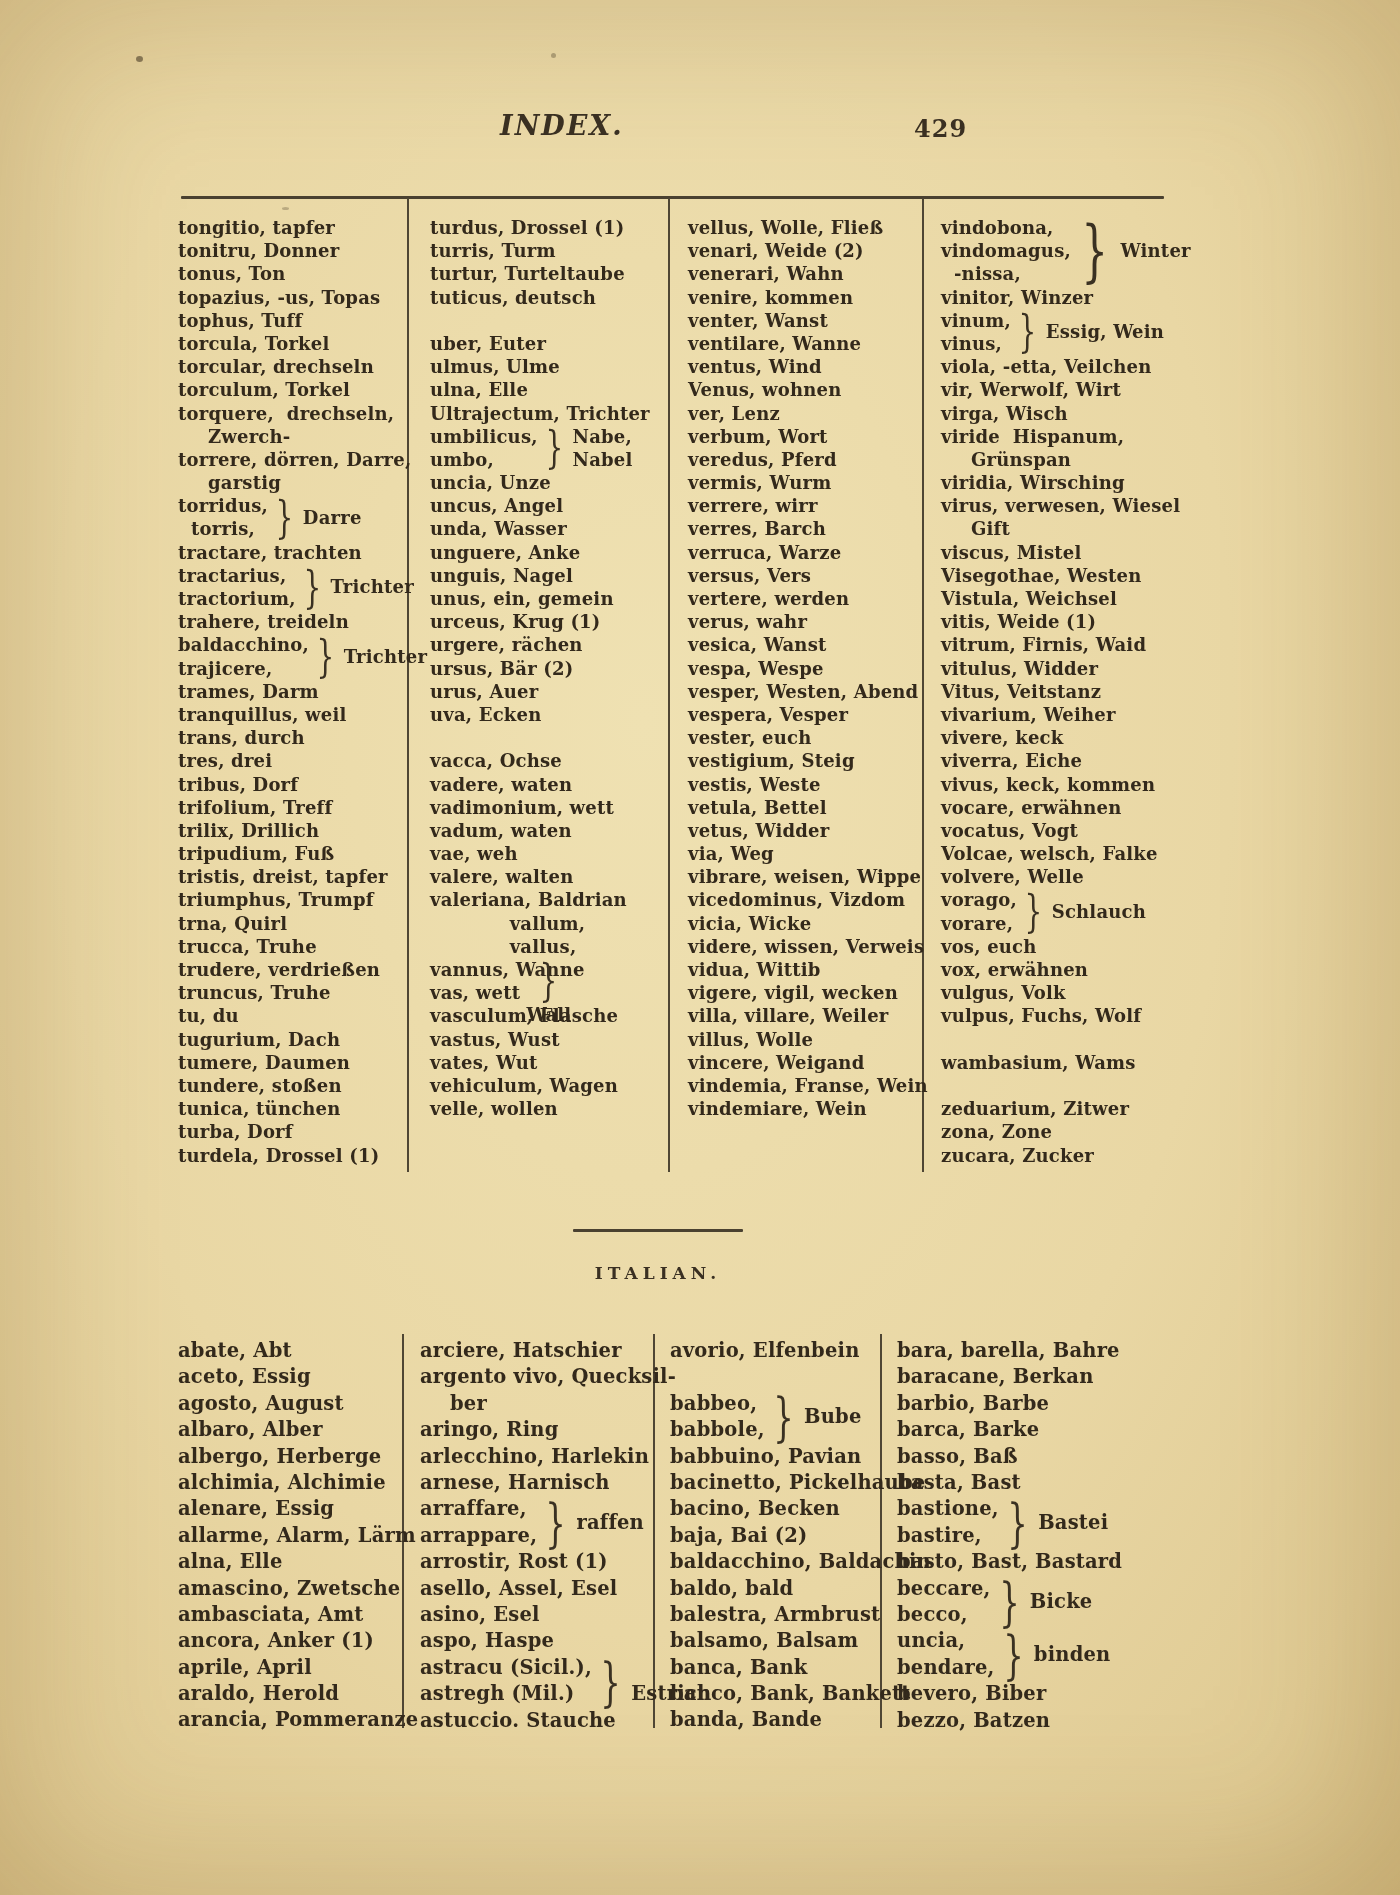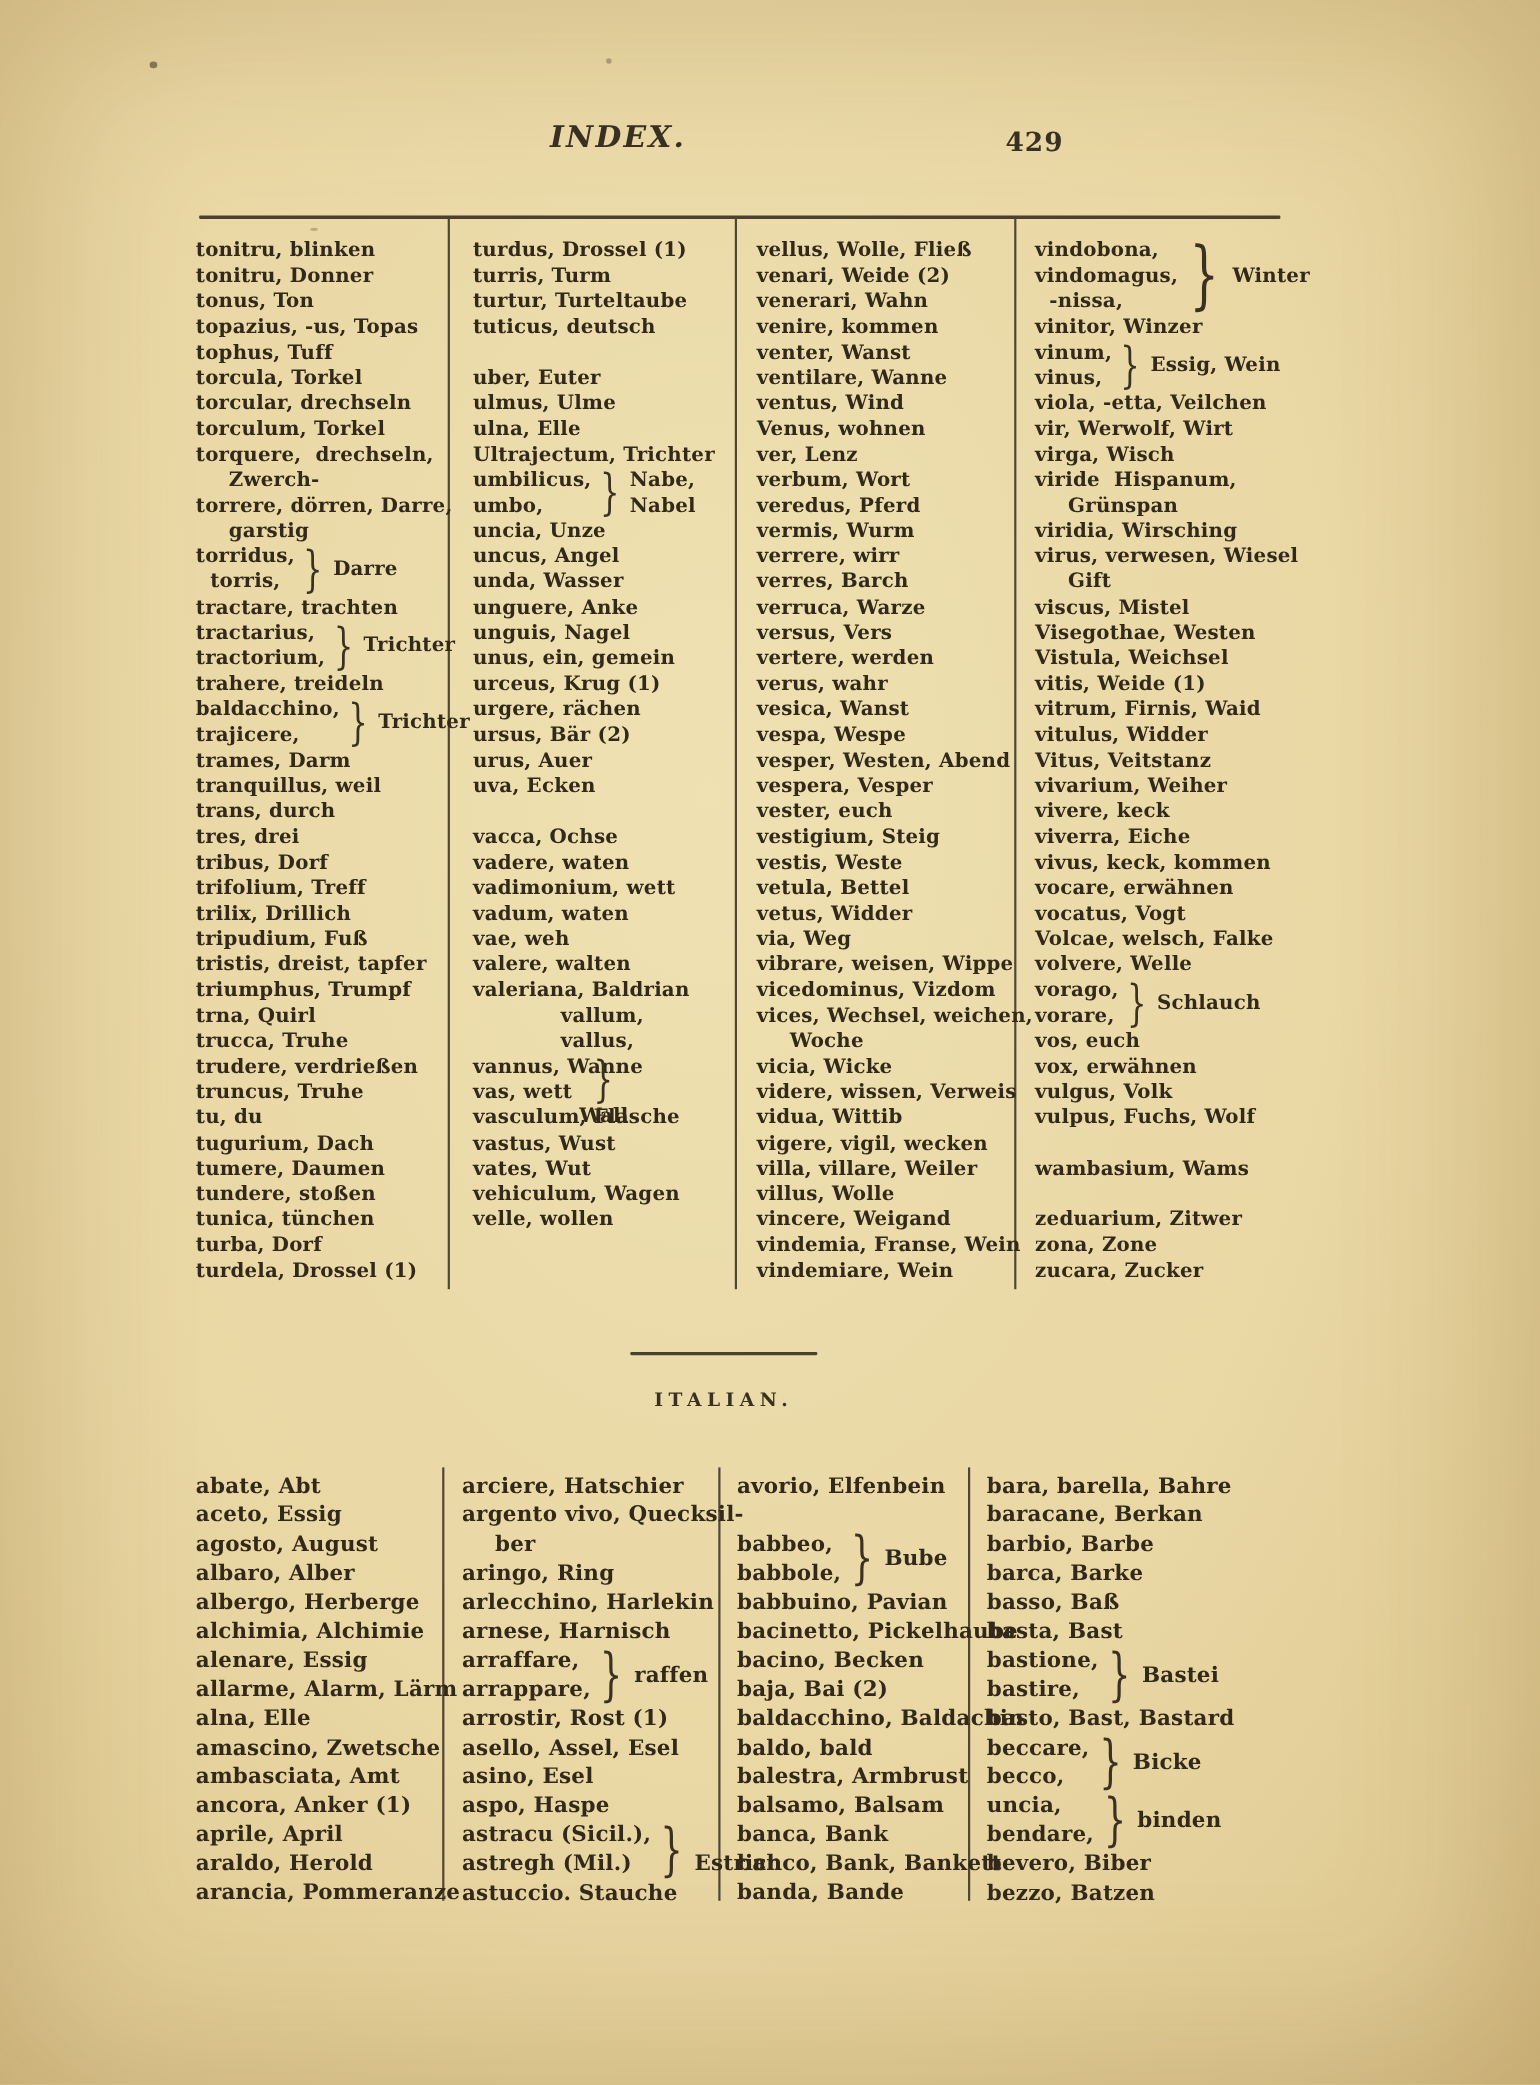--- a/index.html
+++ b/index.html
@@ -84,21 +84,21 @@
   <div class="header-title">INDEX.</div>
   <div class="page-number">429</div>
 
   <div class="top-rule"></div>
   <div class="vrule vr-l1"></div>
   <div class="vrule vr-l2"></div>
   <div class="vrule vr-l3"></div>
 
   <div class="col latin-col lc0">
       <div class="entry">
-        <div class="line">tonitru, blinken</div>
+        <div class="line">tongitio, tapfer</div>
       </div>
       <div class="entry">
         <div class="line">tonitru, Donner</div>
       </div>
       <div class="entry">
         <div class="line">tonus, Ton</div>
       </div>
       <div class="entry">
         <div class="line">topazius, -us, Topas</div>
       </div>
@@ -429,24 +429,20 @@
         <div class="line">vetus, Widder</div>
       </div>
       <div class="entry">
         <div class="line">via, Weg</div>
       </div>
       <div class="entry">
         <div class="line">vibrare, weisen, Wippe</div>
       </div>
       <div class="entry">
         <div class="line">vicedominus, Vizdom</div>
-      </div>
-      <div class="entry">
-        <div class="line">vices, Wechsel, weichen,</div>
-        <div class="line cont">Woche</div>
       </div>
       <div class="entry">
         <div class="line">vicia, Wicke</div>
       </div>
       <div class="entry">
         <div class="line">videre, wissen, Verweis</div>
       </div>
       <div class="entry">
         <div class="line">vidua, Wittib</div>
       </div>

